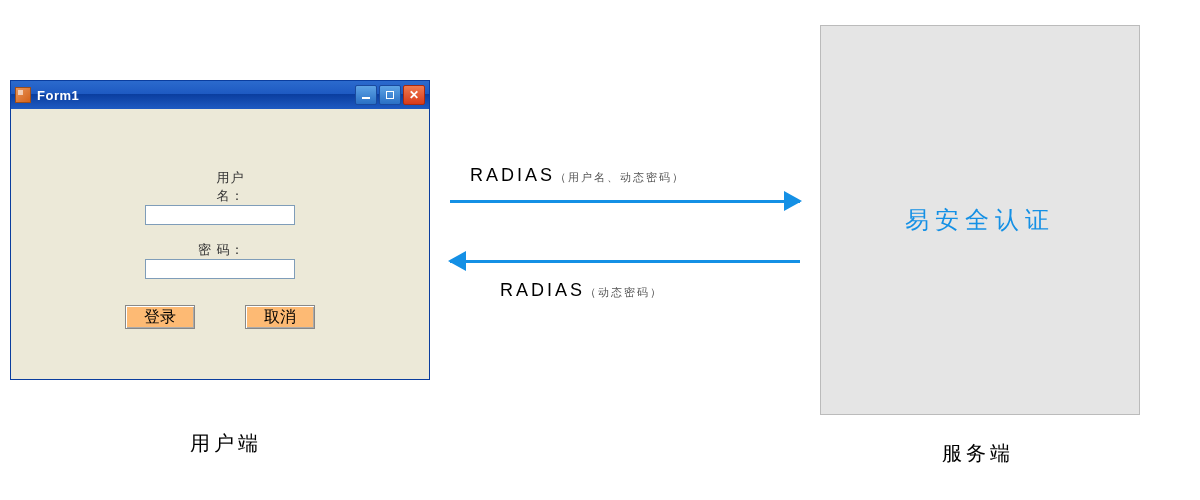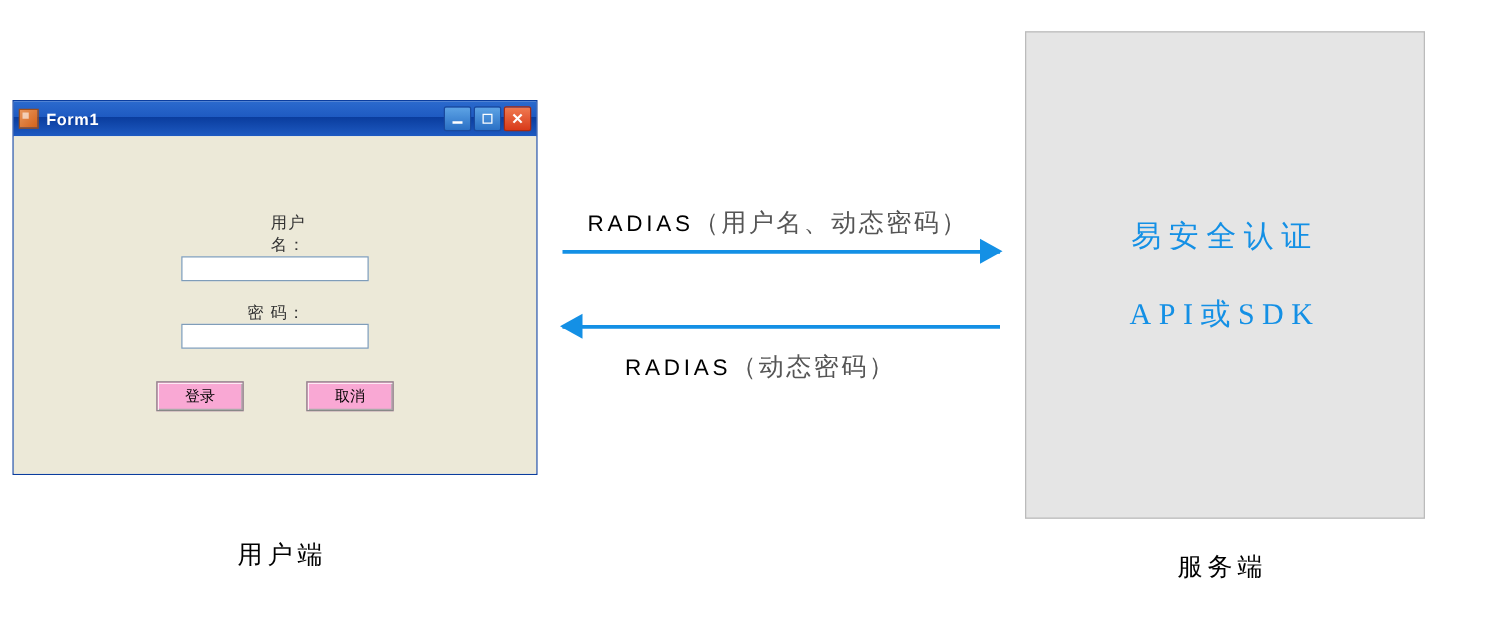--- a/index.html
+++ b/index.html
@@ -102,24 +102,24 @@
     }
     .btn-row {
       margin-top: 26px;
       display: flex;
       justify-content: center;
       gap: 50px;
     }
     .form-btn {
       width: 70px;
       height: 24px;
-      background: #f9a8d4;
+      background: #fdba74;
       border: 1px solid #888;
       box-shadow: inset 1px 1px 0 #fff, inset -1px -1px 0 #aaa;
-      font-size: 12px;
+      font-size: 16px;
       cursor: pointer;
       display: flex;
       align-items: center;
       justify-content: center;
     }
     
     .server-box {
       position: absolute;
       left: 820px;
       top: 25px;
@@ -173,21 +173,21 @@
       border-top: 10px solid transparent;
       border-bottom: 10px solid transparent;
     }
     .arrow-label {
       position: absolute;
       font-size: 18px;
       letter-spacing: 3px;
       color: #000;
     }
     .arrow-label .sub {
-      font-size: 20px;
+      font-size: 11px;
       letter-spacing: 2px;
       color: #555;
     }
     .label-top { left: 470px; top: 165px; }
     .label-bottom { left: 500px; top: 280px; }
     
     .caption {
       position: absolute;
       font-size: 20px;
       letter-spacing: 4px;
@@ -236,17 +236,16 @@
 </div>
 <div class="arrow arrow-right"></div>
 
 <div class="arrow arrow-left"></div>
 <div class="arrow-label label-bottom">
   <span>RADIAS</span><span class="sub">（动态密码）</span>
 </div>
 
 <div class="server-box">
   <div class="server-text">易安全认证</div>
-  <div class="server-text">API或SDK</div>
 </div>
 
 <div class="caption caption-client">用户端</div>
 <div class="caption caption-server">服务端</div>
 
 </body></html>

